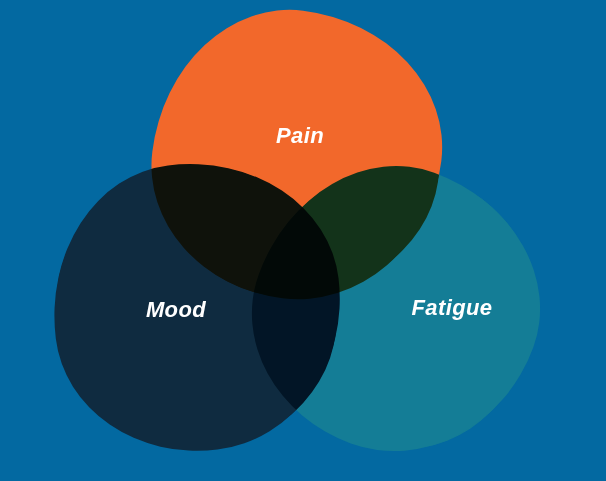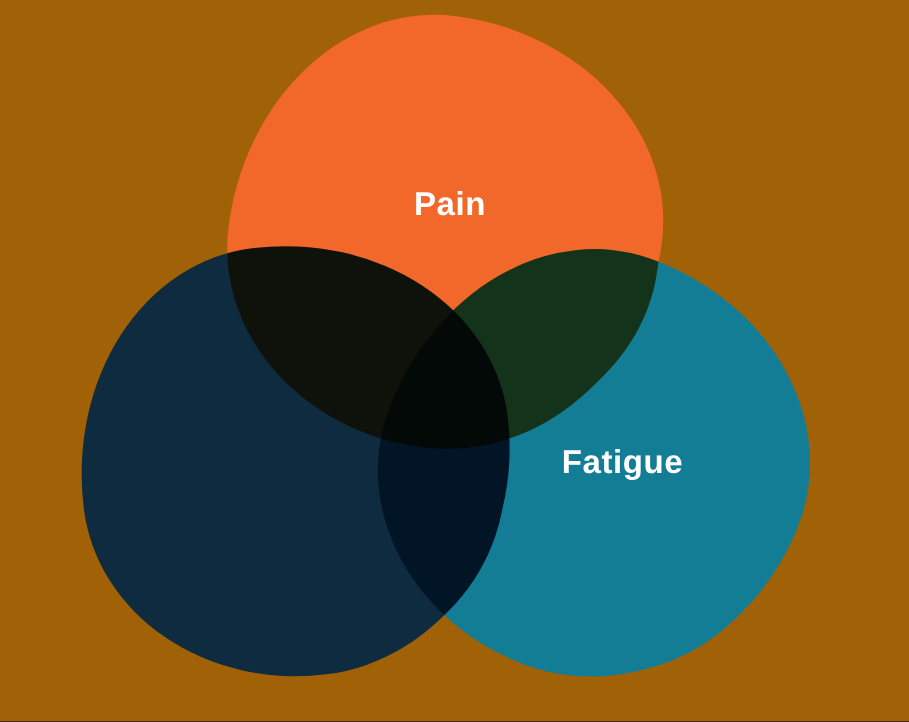--- a/index.html
+++ b/index.html
@@ -68,27 +68,28 @@
     white-space: nowrap;
   }
   .label .line { display: block; }
   .label-pain      { left: 300px; top: 136px; }
   .label-depressed { left: 176px; top: 310px; }
   .label-fatigue   { left: 415px; top: 308px; }
 </style>
 </head>
 <body>
 
-<div class="stage" style="background: #a16207;">
+<div class="stage" style="background: #0369a1; font-style: italic;">
 
   <div class="venn">
     <div class="circle circle-pain" style="background: rgb(242, 104, 43);"></div>
     <div class="circle circle-depressed" style="background: rgb(15, 43, 64);"></div>
     <div class="circle circle-fatigue" style="background: rgb(20, 125, 150);"></div>
   </div>
 
   <div class="label label-pain" style="color: rgb(255, 255, 255);">Pain</div>
 
   <div class="label label-depressed" style="color: rgb(255, 255, 255);">
+    <span class="line">Mood</span>
   </div>
 
-  <div class="label label-fatigue" style="color: rgb(255, 255, 255);">Fatigue</div>
+  <div class="label label-fatigue" style="color: rgb(255, 255, 255); margin-left: 37px;">Fatigue</div>
 </div>
 
 </body></html>

